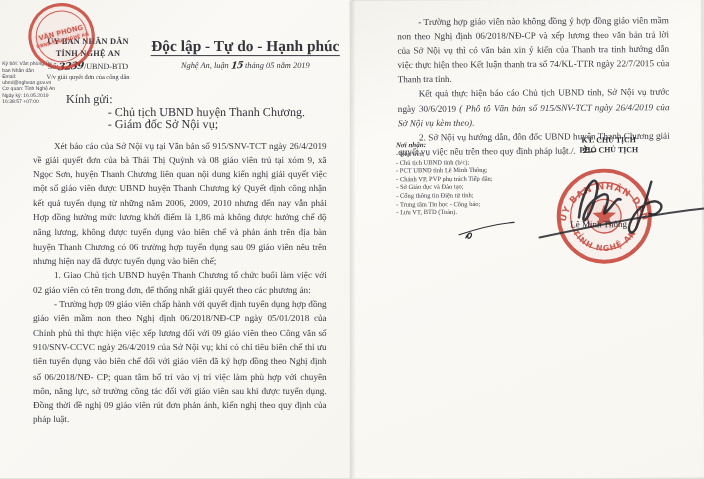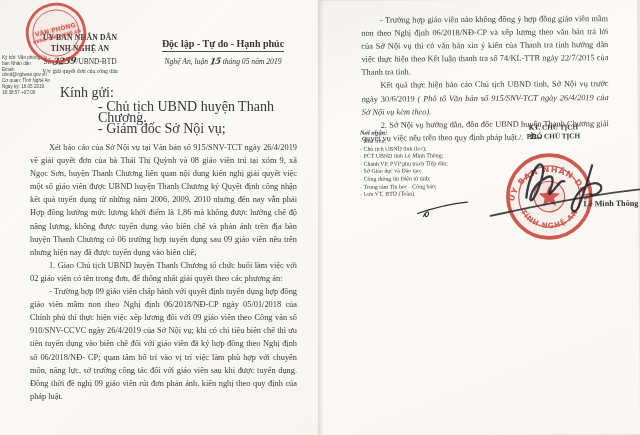--- a/index.html
+++ b/index.html
@@ -23,31 +23,31 @@
 
   
   .sig-info { position:absolute; left:2px; top:55px; width:62px;
     font-family:"Liberation Sans","DejaVu Sans",sans-serif;
     font-size:4.6px; line-height:5.8px; color:#43454e; z-index:2; }
 
   .hdr { position:relative; display:flex; padding-top:33px; }
   .hdr-left { width:132px; text-align:center; padding-left:28px; }
   .hdr-right { flex:1; text-align:center; padding-right:6px; }
   .hdr .org { font-size:7.6px; font-weight:bold; letter-spacing:.2px; line-height:10.5px; }
-  .motto { font-size:10px; font-weight:bold; line-height:10.5px;
+  .motto { font-size:14px; font-weight:bold; line-height:10.5px;
     border-bottom:1px solid #4a4b50; display:inline-block; padding-bottom:1.5px; }
   .doc-num { font-size:7.4px; margin-top:2px; }
   .hand { font-family:"DejaVu Serif",serif; font-style:italic; font-weight:bold;
     display:inline-block; transform:rotate(-4deg) skewX(-10deg); font-size:9px;
     letter-spacing:-0.5px; color:#2c2d33; }
   .subject { font-size:5.8px; margin-top:2px; }
   .dateline { font-size:7.6px; font-style:italic; margin-top:4px; }
   .dateline .hand { font-size:8.5px; }
 
-  .kinhgui { margin:11px 0 0 60px; font-size:14px; }
+  .kinhgui { margin:11px 0 0 60px; font-size:11px; }
   .recips { margin-left:38px; line-height:11px; }
 
   .body-l { padding:7px 23px 0 30px; }
   .body-r { padding:13px 29px 0 44px; }
   .para { font-size:8.35px; line-height:13.1px; text-align:justify;
     text-indent:19px; color:#393a41; }
   .para.dash { text-indent:19px; }
 
   .handmark-inline { display:inline-block; vertical-align:baseline; margin-left:4px; }
 
@@ -59,21 +59,21 @@
   .nn-squiggle { position:absolute; left:55px; top:72px; }
 
   .signblock { position:absolute; left:158px; top:124px; width:155px;
     text-align:center; font-size:7.2px; font-weight:bold; line-height:8.8px;
     color:#33343a; z-index:2; }
   .seal { position:absolute; left:186px; top:152px; width:90px; height:90px;
     opacity:.82; z-index:1; }
   .autograph { position:absolute; left:170px; top:140px; width:160px; height:92px;
     z-index:3; }
   .signer-name { position:absolute; left:200px; top:200px; width:120px;
-    text-align:right; font-size:8.2px; font-weight:bold; color:#2e2f35; z-index:4; }
+    text-align:left; font-size:8.2px; font-weight:normal; color:#2e2f35; z-index:4; }
 
   svg text { font-family:"DejaVu Sans",sans-serif; }
 </style>
 </head>
 <body>
 
 <div class="scan">
 
   <div class="page page-left">
 

